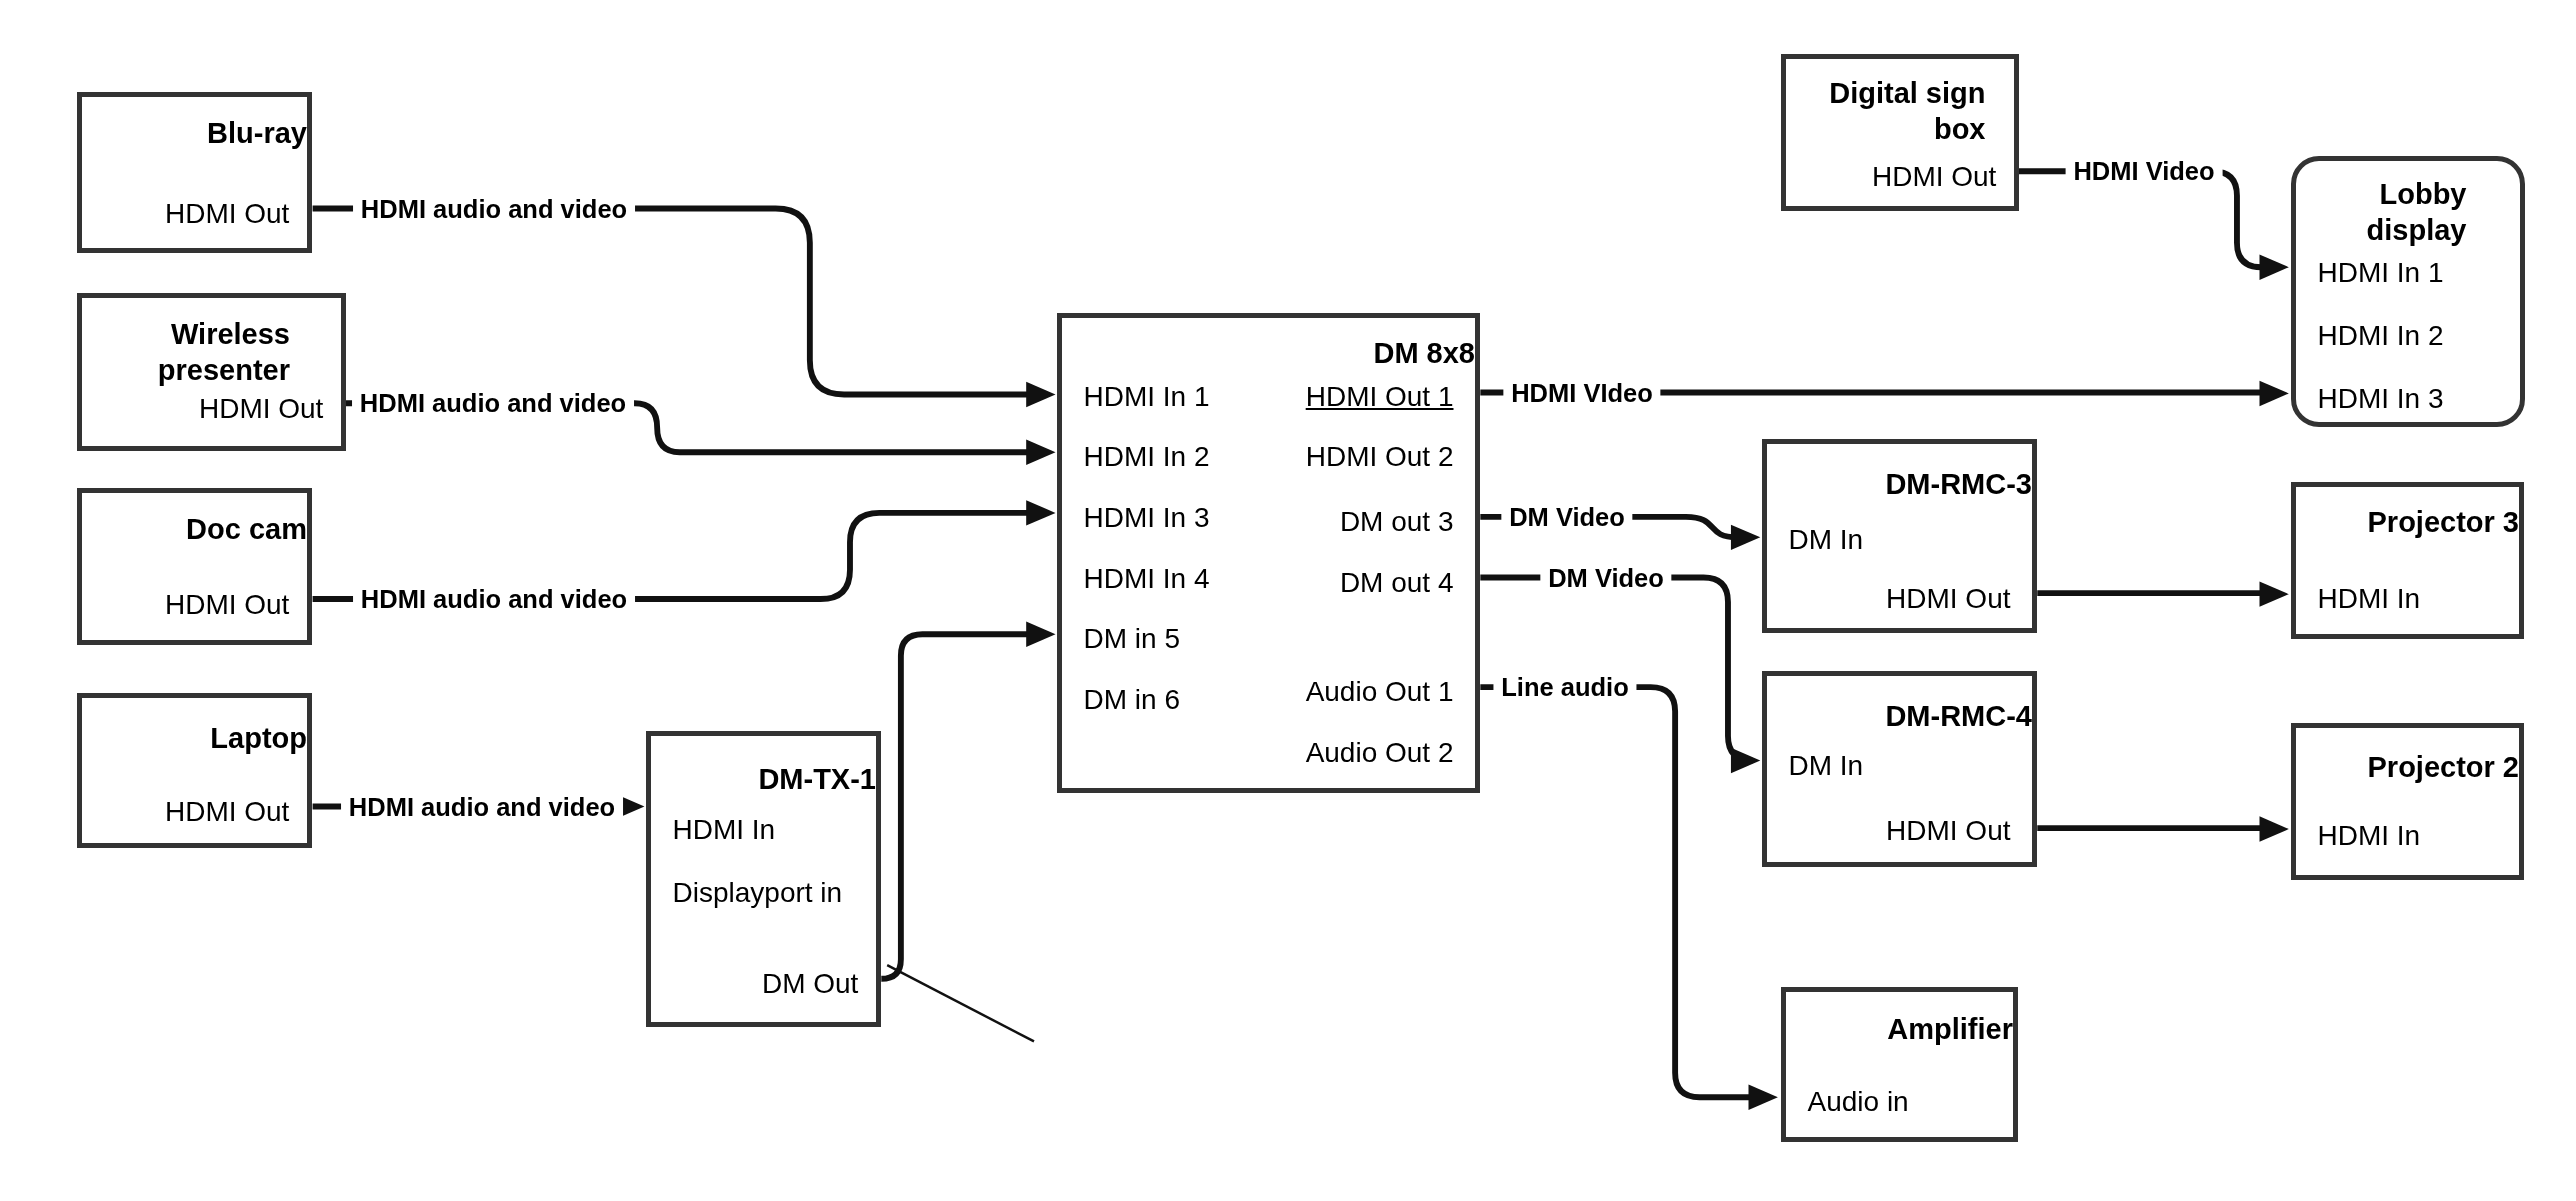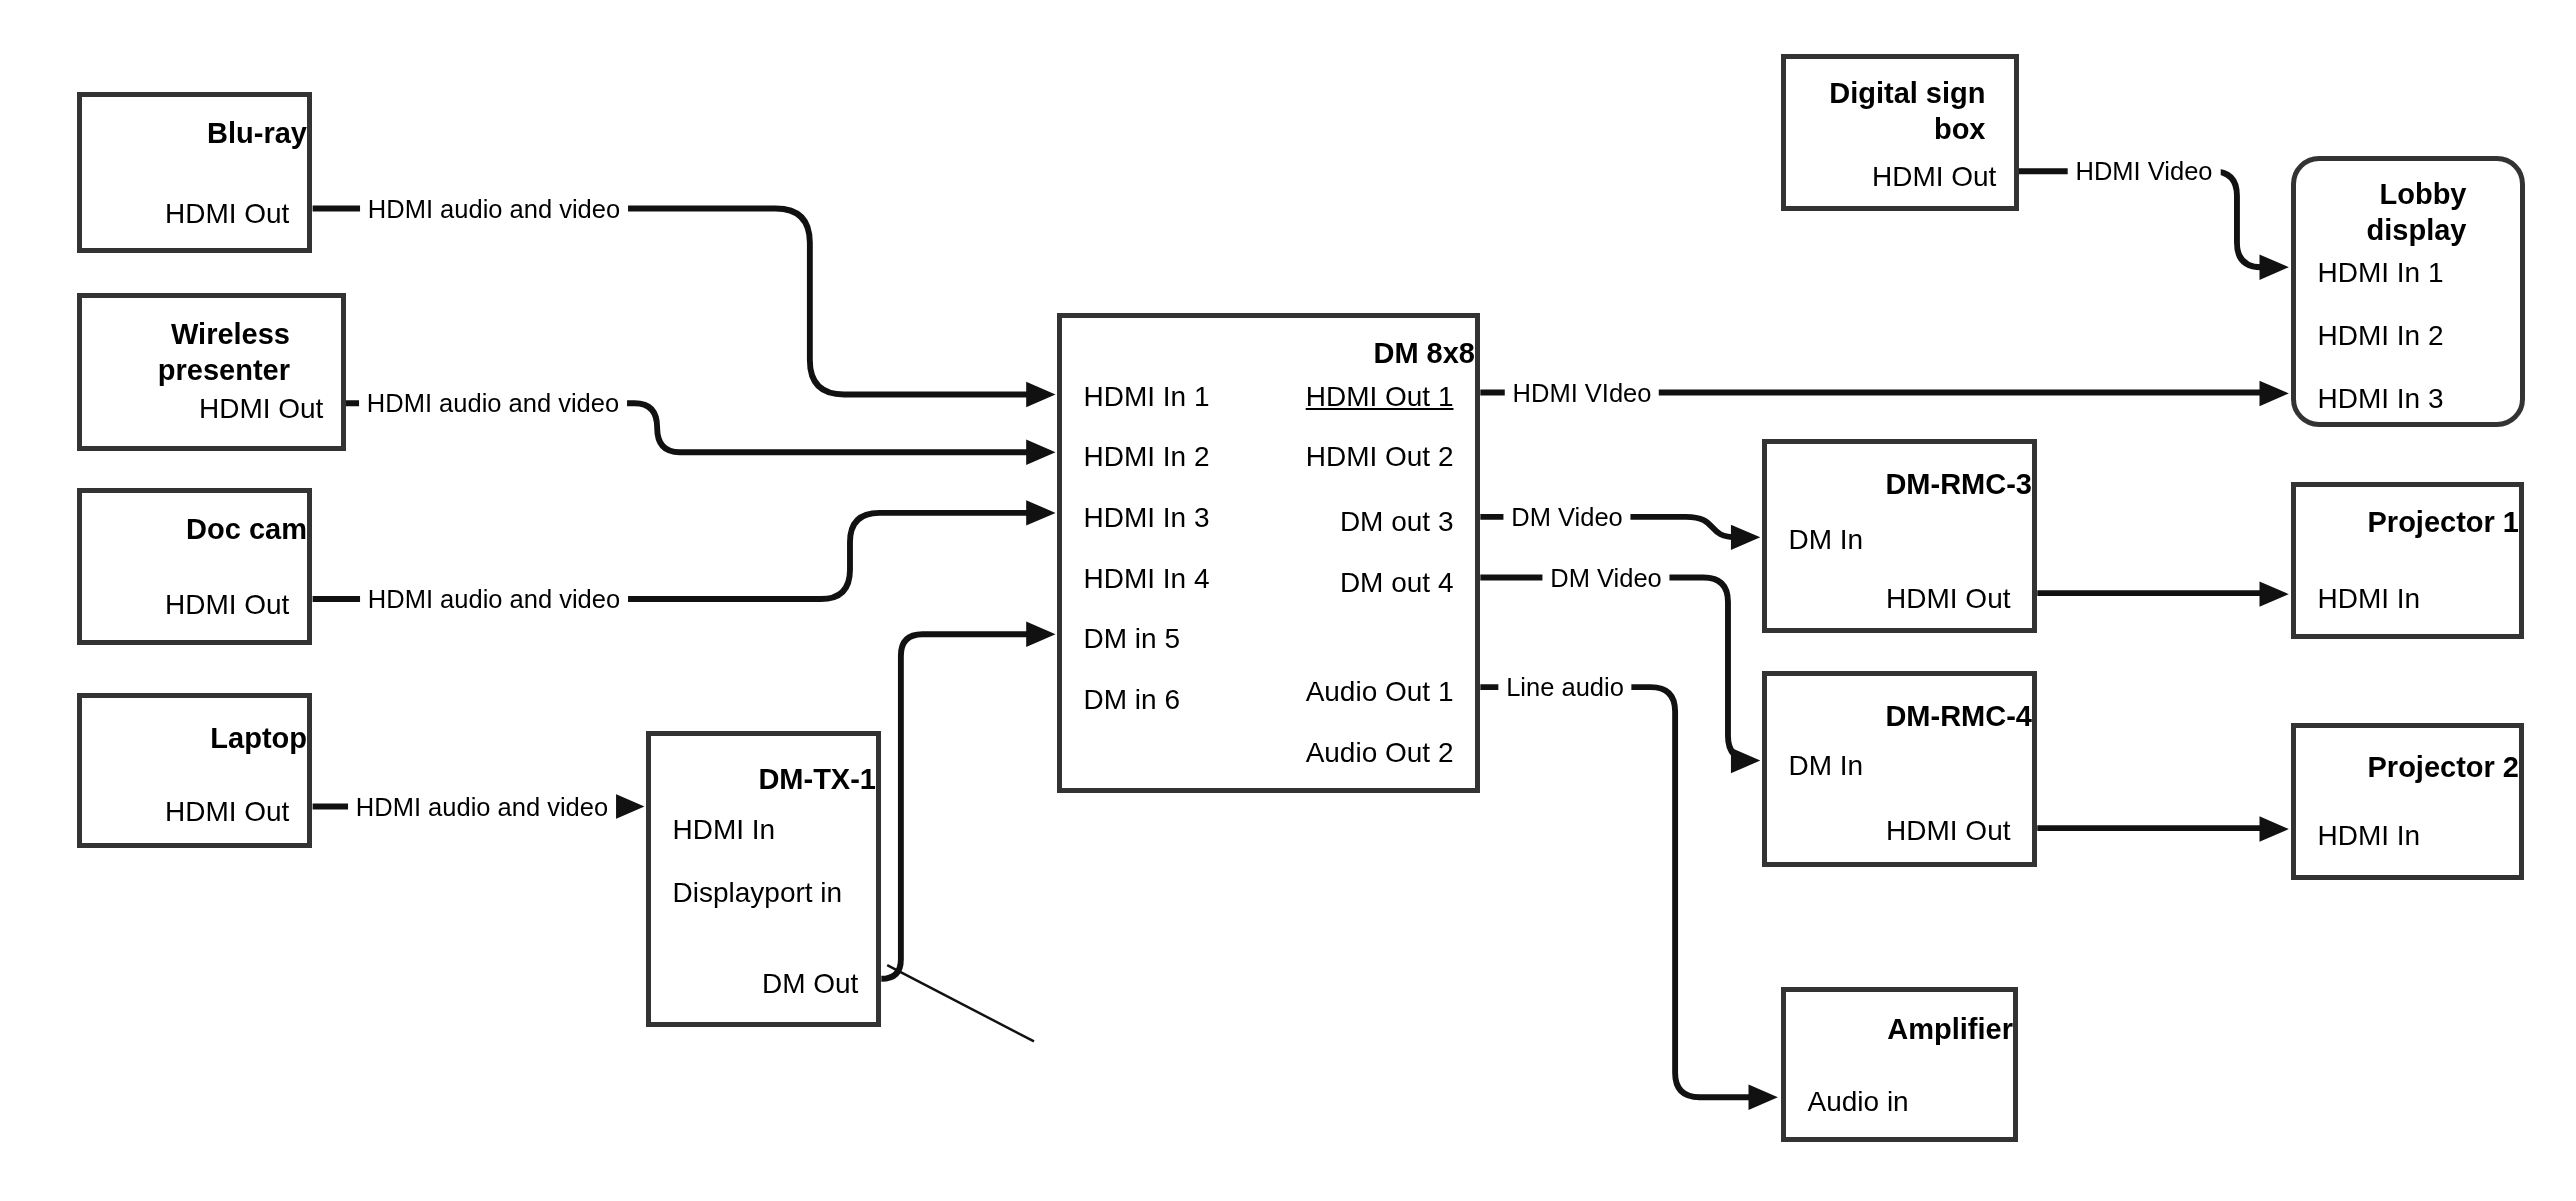--- a/index.html
+++ b/index.html
@@ -39,20 +39,21 @@
   .port.pl { left: 21.5px; }
   .port.pr { right: 17.6px; text-align: right; }
   .wlabel {
     position: absolute;
     transform: translate(-50%, -50%);
     background: #ffffff;
     padding: 0 7.8px;
     font-size: 25.5px;
     line-height: 29px;
     white-space: nowrap;
+    font-weight: bold;
   }
   .note {
     position: absolute;
     left: 1033px; top: 1026px;
     width: 198px; height: 78px;
     border: 2px dashed #444444;
     background: #ffffff;
     box-sizing: border-box;
     font-size: 25.5px;
     line-height: 29px;
@@ -164,21 +165,21 @@
     <div class="port pl" style="top:221px;">HDMI In 3</div>
   </div>
 
   <div class="node" style="left:1762px; top:439px; width:275px; height:194px;">
     <div class="title" style="margin-top:21.5px;">DM-RMC-3</div>
     <div class="port pl" style="top:79px;">DM In</div>
     <div class="port pr" style="top:138px; right:21.5px;">HDMI Out</div>
   </div>
 
   <div class="node" style="left:2291px; top:482px; width:233px; height:157px;">
-    <div class="title" style="margin-top:16.6px;">Projector 1</div>
+    <div class="title" style="margin-top:16.6px;">Projector 3</div>
     <div class="port pl" style="top:95px;">HDMI In</div>
   </div>
 
   <div class="node" style="left:1762px; top:671px; width:275px; height:196px;">
     <div class="title" style="margin-top:21.5px;">DM-RMC-4</div>
     <div class="port pl" style="top:73px;">DM In</div>
     <div class="port pr" style="top:138px; right:21.5px;">HDMI Out</div>
   </div>
 
   <div class="node" style="left:2291px; top:723px; width:233px; height:157px;">

